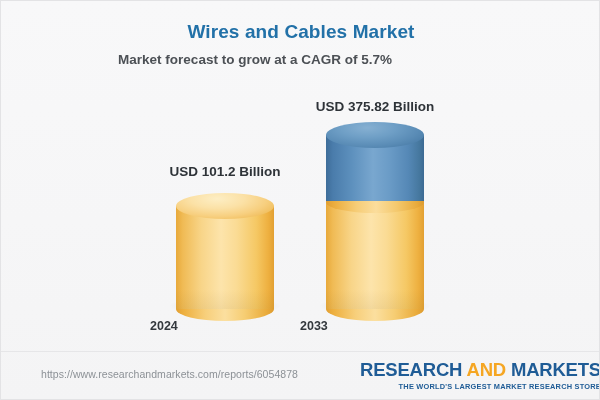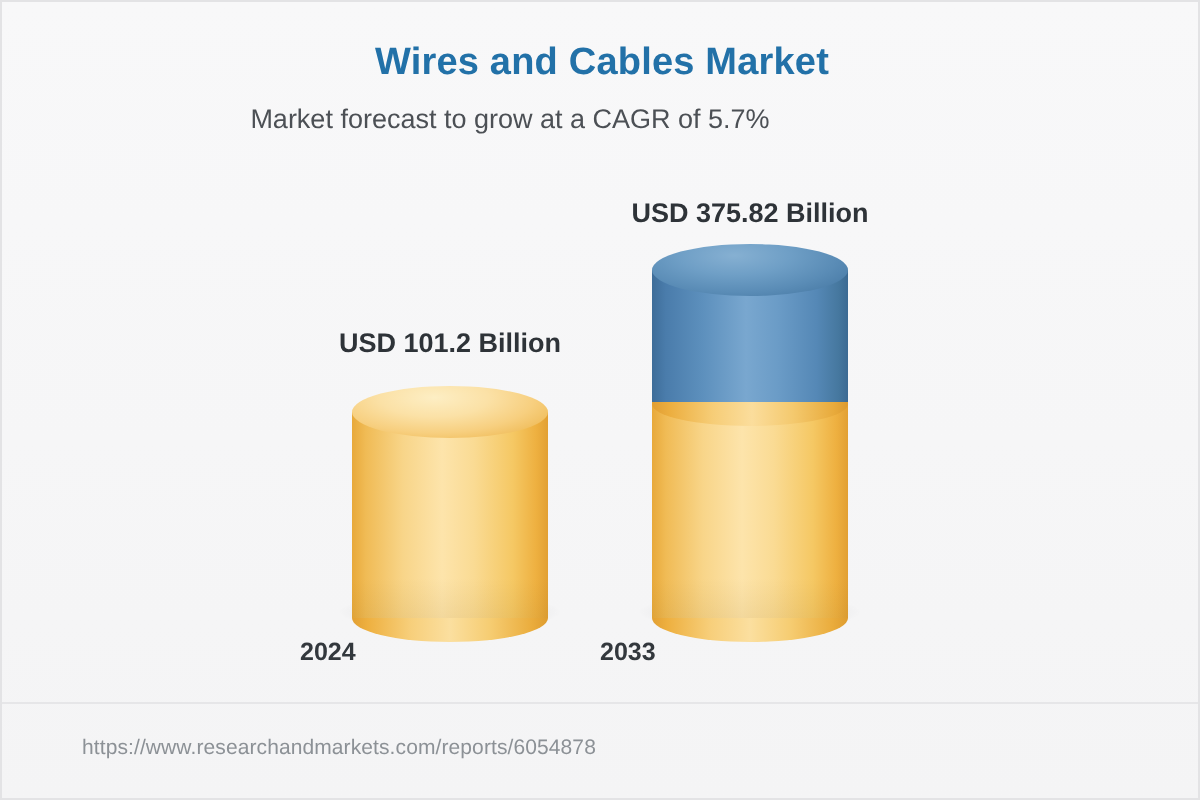--- a/index.html
+++ b/index.html
@@ -34,21 +34,21 @@
     color: #2271a8;
     letter-spacing: 0.1px;
   }
   .chart-subtitle {
     position: absolute;
     left: 0;
     top: 51px;
     width: 508px;
     text-align: center;
     font-size: 13.5px;
-    font-weight: normal;
+    font-weight: bold;
     color: #4c5055;
   }
 
   
   .plot {
     position: absolute;
     left: 0;
     top: 0;
     width: 600px;
     height: 350px;
@@ -301,15 +301,21 @@
       <div class="year-label">2033</div>
     </div>
 
   </div>
 
   <div class="footer-rule"></div>
 
   <div class="footer">
     <div class="source-url">https://www.researchandmarkets.com/reports/6054878</div>
 
+    <div class="logo">
+      <div class="logo-main">
+        <span class="w1">RESEARCH</span><span> </span><span class="w2">AND</span><span> </span><span class="w3">MARKETS</span>
+      </div>
+      <div class="logo-tag">THE WORLD'S LARGEST MARKET RESEARCH STORE</div>
+    </div>
   </div>
 
 </div>
 
 </body></html>

